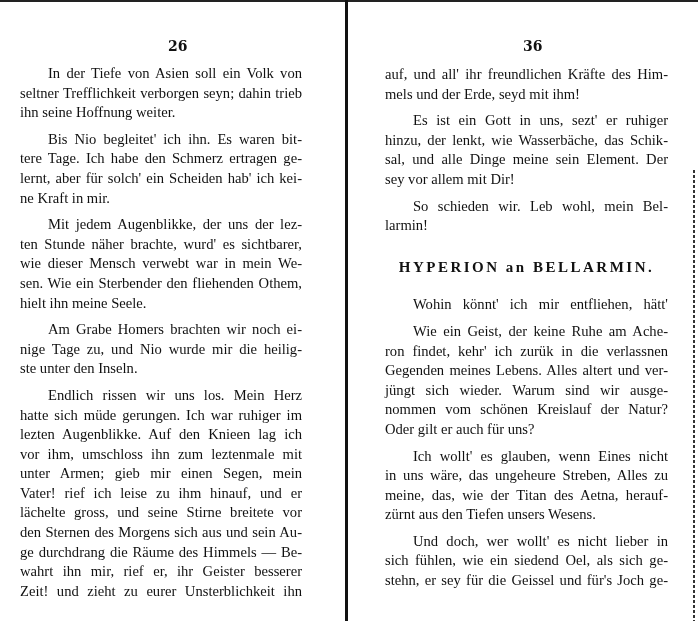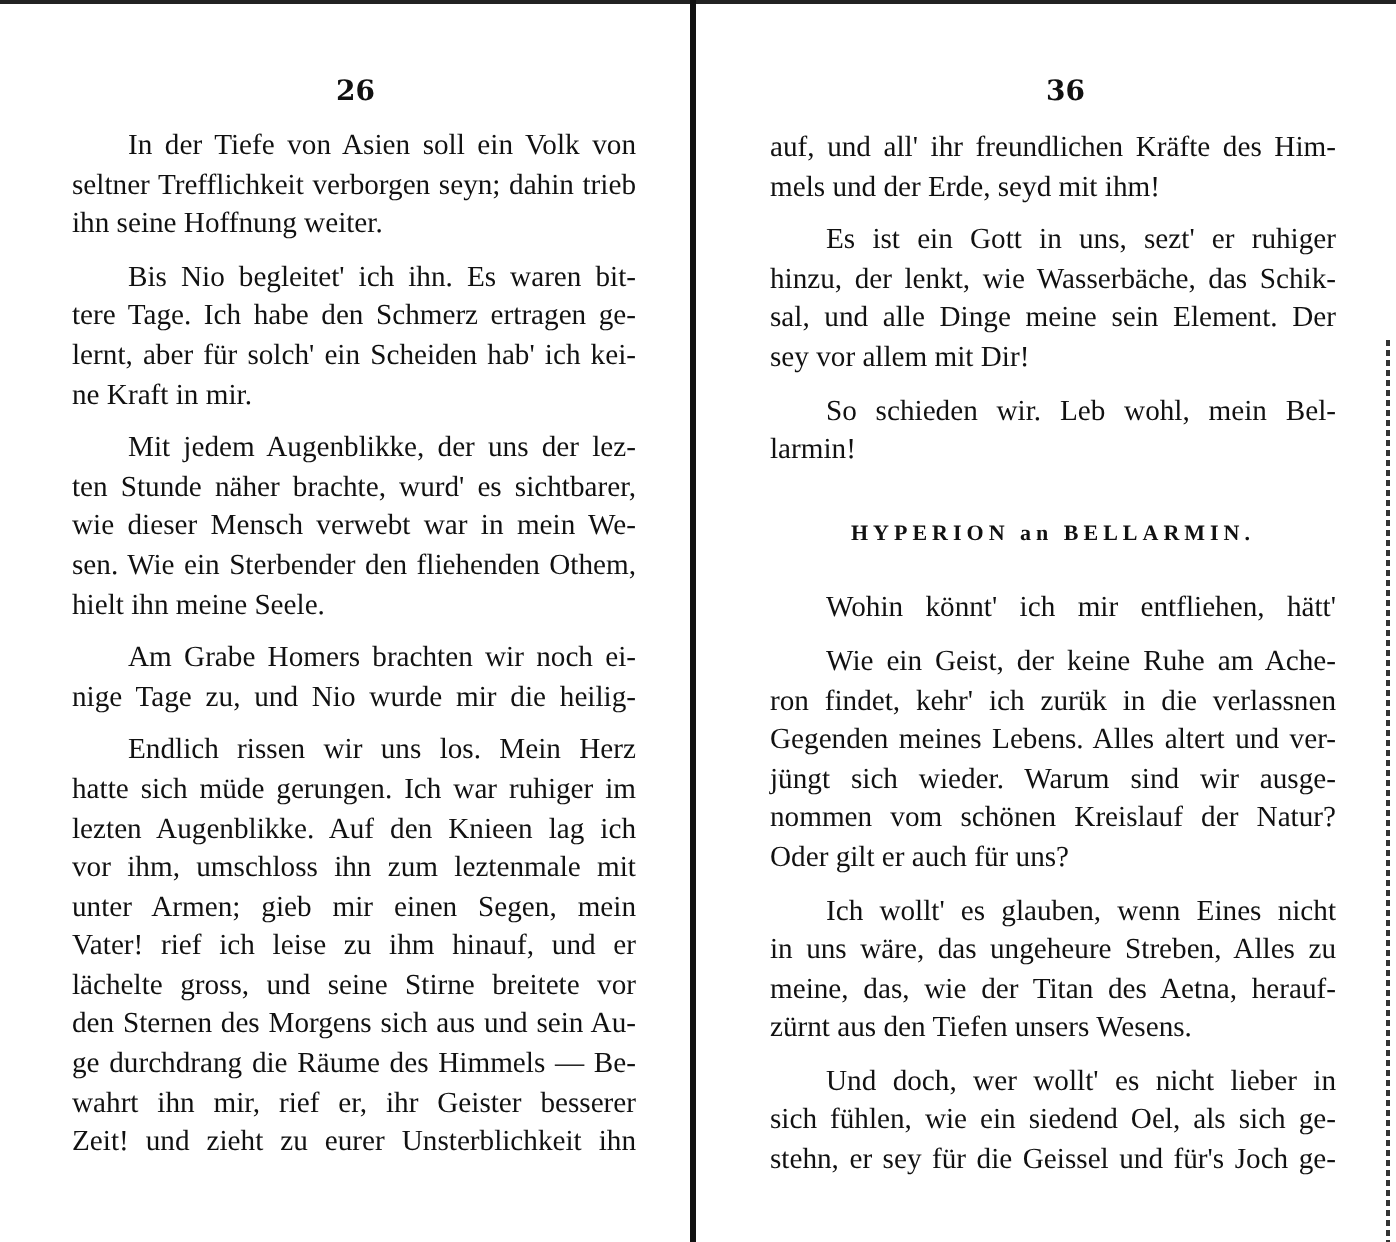--- a/index.html
+++ b/index.html
@@ -9,27 +9,27 @@
     .gutter { position: absolute; top: 0; left: 345px; width: 3px; height: 621px; background: #111; }
     .rightedge { position: absolute; top: 170px; left: 693px; width: 2px; height: 451px;
                  background: repeating-linear-gradient(#333 0 3px, #fff 3px 5px); }
     .page { position: absolute; top: 0; height: 621px; }
     .page.left { left: 0; width: 274px; }
     .page.right { left: 348px; width: 345px; }
     .pagenum { position: absolute; top: 38px; font-size: 14px; font-weight: bold; }
     .page.left .pagenum { left: 168px; }
     .page.right .pagenum { left: 175px; }
     .text { position: absolute; top: 64px; font-family: "Liberation Serif", serif; font-size: 14.6px; line-height: 19.6px; }
-    .page.left .text { left: 36px; width: 282px; }
+    .page.left .text { left: 20px; width: 282px; }
     .page.right .text { left: 37px; width: 283px; top: 65px; }
     .para { margin: 0 0 7px 0; }
     .line { display: block; text-align: justify; text-align-last: justify; white-space: nowrap; }
     .line.last { text-align-last: left; }
     .line.indent { padding-left: 28px; }
-    .heading { font-size: 11px; font-weight: bold; letter-spacing: 2.5px; text-align: center;
+    .heading { font-size: 15px; font-weight: bold; letter-spacing: 2.5px; text-align: center;
                margin: 22px 0 18px 0; }
   </style>
 </head>
 <body>
 
 <div class="topline"></div>
 <div class="gutter"></div>
 <div class="rightedge"></div>
 
 <div class="page left">
@@ -49,20 +49,21 @@
       <div class="para">
         <span class="line indent">Mit jedem Augenblikke, der uns der lez-</span>
         <span class="line">ten Stunde näher brachte, wurd' es sichtbarer,</span>
         <span class="line">wie dieser Mensch verwebt war in mein We-</span>
         <span class="line">sen. Wie ein Sterbender den fliehenden Othem,</span>
         <span class="line last">hielt ihn meine Seele.</span>
       </div>
       <div class="para">
         <span class="line indent">Am Grabe Homers brachten wir noch ei-</span>
         <span class="line">nige Tage zu, und Nio wurde mir die heilig-</span>
+        <span class="line last">ste unter den Inseln.</span>
       </div>
       <div class="para">
         <span class="line indent">Endlich rissen wir uns los. Mein Herz</span>
         <span class="line">hatte sich müde gerungen. Ich war ruhiger im</span>
         <span class="line">lezten Augenblikke. Auf den Knieen lag ich</span>
         <span class="line">vor ihm, umschloss ihn zum leztenmale mit</span>
         <span class="line">unter Armen; gieb mir einen Segen, mein</span>
         <span class="line">Vater! rief ich leise zu ihm hinauf, und er</span>
         <span class="line">lächelte gross, und seine Stirne breitete vor</span>
         <span class="line">den Sternen des Morgens sich aus und sein Au-</span>

